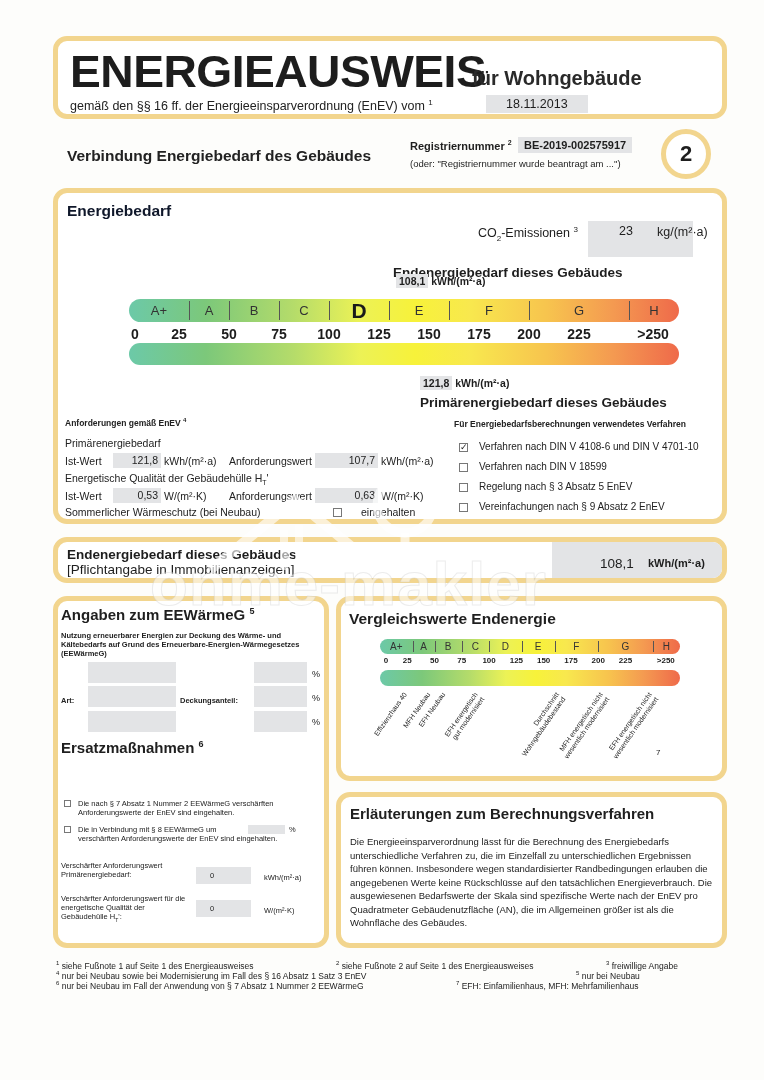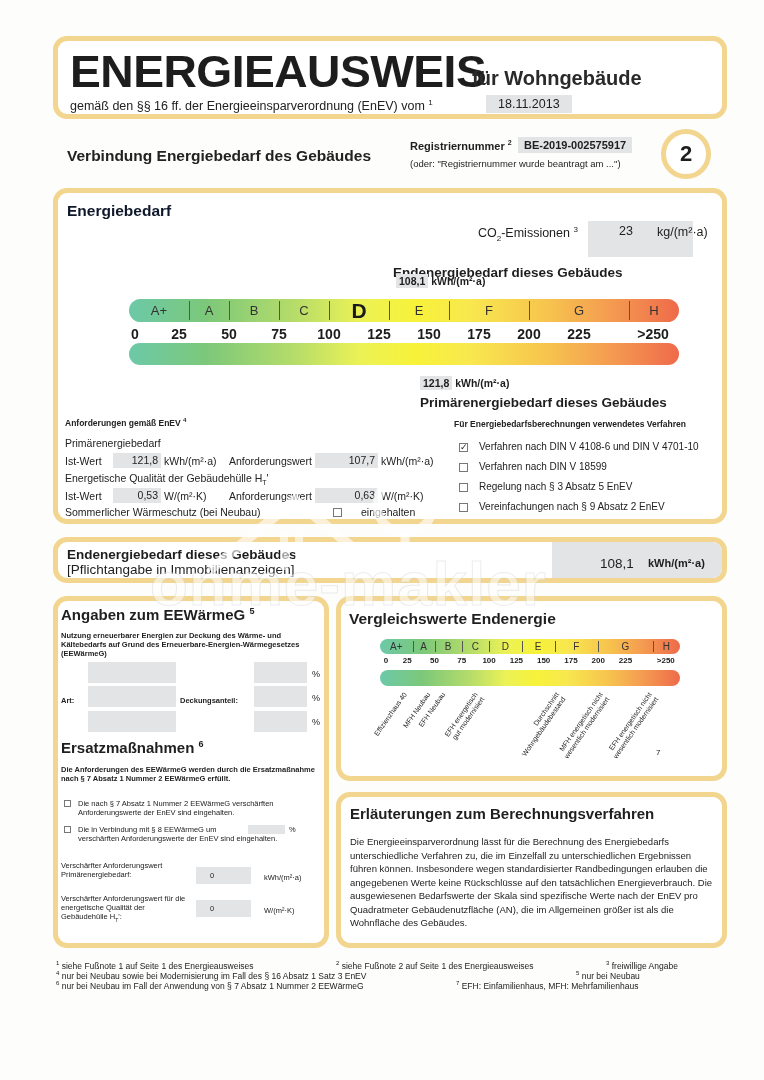--- a/index.html
+++ b/index.html
@@ -8,21 +8,21 @@
 
   .box { position: absolute; border: 5px solid #f2d58e; border-radius: 14px; background: #fff; }
 
   
   #hdr { left: 53px; top: 36px; width: 674px; height: 83px; }
   #hdr .title { position: absolute; left: 12px; top: 6px; font-size: 44px; font-weight: bold; letter-spacing: -0.5px; color: #1d1d1d; transform: scaleX(1.05); transform-origin: left; }
   #hdr .sub { position: absolute; left: 414px; top: 26px; font-size: 20px; font-weight: bold; color: #2a2a2a; }
   #hdr .law { position: absolute; left: 12px; top: 57px; font-size: 12.5px; color: #222; }
   #hdr .law sup { font-size: 8px; }
   .field { background: #e3e4e6; display: inline-block; }
-  #hdr .date { position: absolute; left: 428px; top: 54px; padding: 2px 12px; font-size: 12.5px; }
+  #hdr .date { position: absolute; left: 428px; top: 54px; padding: 2px 20px; font-size: 12.5px; }
 
   
   #bt { position: absolute; left: 67px; top: 147px; font-size: 15.5px; font-weight: bold; color: #222; }
   #reg-lbl { position: absolute; left: 410px; top: 139px; font-size: 11px; font-weight: bold; }
   #reg-val { position: absolute; left: 518px; top: 137px; font-size: 11px; font-weight: bold; padding: 2px 6px; }
   #reg-hint { position: absolute; left: 410px; top: 158px; font-size: 9.5px; }
   #page-num { position: absolute; left: 661px; top: 129px; width: 50px; height: 50px; border: 5px solid #f2d58e; border-radius: 50%; text-align: center; line-height: 40px; font-size: 22px; font-weight: bold; background: #fff; }
 
   
   #eb { left: 53px; top: 188px; width: 674px; height: 336px; }
@@ -217,21 +217,20 @@
   <div class="small b" style="left:3px;top:95px">Art:</div>
   <div class="small b" style="left:122px;top:95px">Deckungsanteil:</div>
   <div class="gfield" style="left:196px;top:61px;width:53px;height:21px"></div>
   <div class="gfield" style="left:196px;top:85px;width:53px;height:21px"></div>
   <div class="gfield" style="left:196px;top:110px;width:53px;height:21px"></div>
   <div class="small" style="left:254px;top:69px;font-size:9px">%</div>
   <div class="small" style="left:254px;top:93px;font-size:9px">%</div>
   <div class="small" style="left:254px;top:117px;font-size:9px">%</div>
 
   <div class="h3" style="left:3px;top:138px"><span>Ersatzmaßnahmen</span> <sup>6</sup></div>
-  <div class="small b" style="left:3px;top:164px;width:255px">Die Anforderungen des EEWärmeG werden durch die Ersatzmaßnahme nach § 7 Absatz 1 Nummer 2 EEWärmeG erfüllt.</div>
   <div class="cb" style="left:6px;top:199px;width:7px;height:7px"></div>
   <div class="small" style="left:20px;top:198px;width:235px">Die nach § 7 Absatz 1 Nummer 2 EEWärmeG verschärften Anforderungswerte der EnEV sind eingehalten.</div>
   <div class="cb" style="left:6px;top:225px;width:7px;height:7px"></div>
   <div class="small" style="left:20px;top:224px">Die in Verbindung mit § 8 EEWärmeG um</div>
   <div class="gfield" style="left:190px;top:224px;width:37px;height:9px"></div>
   <div class="small" style="left:231px;top:224px">%</div>
   <div class="small" style="left:20px;top:233px">verschärften Anforderungswerte der EnEV sind eingehalten.</div>
 
   <div class="small" style="left:3px;top:260px;width:115px">Verschärfter Anforderungswert Primärenergiebedarf:</div>
   <div class="gfield small" style="left:138px;top:266px;width:55px;height:17px;line-height:17px;padding-left:14px">0</div>

